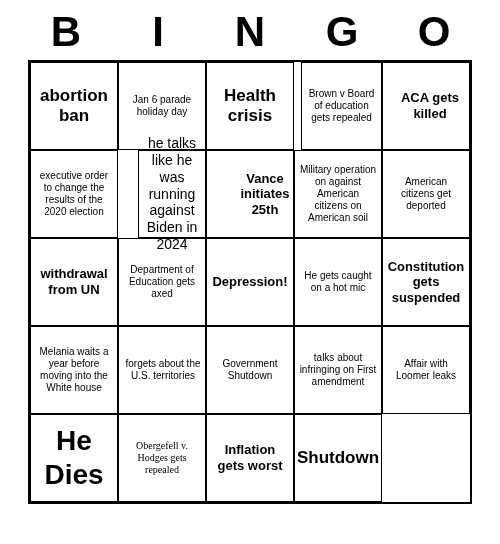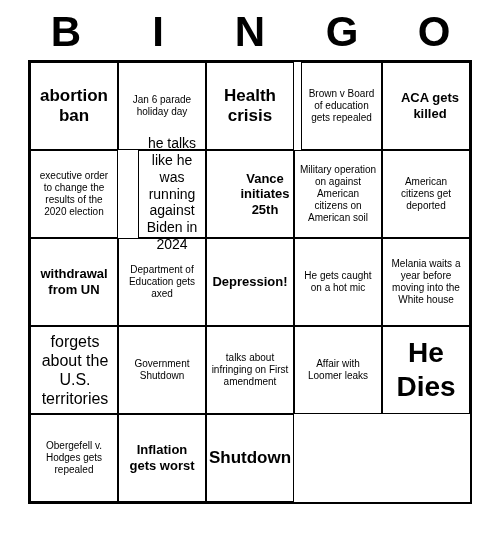--- a/index.html
+++ b/index.html
@@ -72,22 +72,23 @@
     <div class="bingo-cell" style="font-size: 13px; font-weight: bold; padding-left: 12px;">ACA gets killed</div>
     <div class="bingo-cell" style="font-size: 10px;">executive order to change the results of the 2020 election</div>
     <div class="bingo-cell" style="font-size: 14px; margin-left: 20px;">he talks like he was running against Biden in 2024</div>
     <div class="bingo-cell" style="font-size: 13px; font-weight: bold; padding-left: 34px;">Vance initiates 25th</div>
     <div class="bingo-cell" style="font-size: 10px;">Military operation on against American citizens on American soil</div>
     <div class="bingo-cell" style="font-size: 10px;">American citizens get deported</div>
     <div class="bingo-cell" style="font-size: 13px; font-weight: bold;">withdrawal from UN</div>
     <div class="bingo-cell" style="font-size: 10px;">Department of Education gets axed</div>
     <div class="bingo-cell" style="font-size: 13px; font-weight: bold;">Depression!</div>
     <div class="bingo-cell" style="font-size: 10px;">He gets caught on a hot mic</div>
+    <div class="bingo-cell" style="font-size: 13px; font-weight: bold;">Constitution gets suspended</div>
     <div class="bingo-cell" style="font-size: 10px;">Melania waits a year before moving into the White house</div>
-    <div class="bingo-cell" style="font-size: 16px; padding-left: 6px;">forgets about the U.S. territories</div>
+    <div class="bingo-cell" style="font-size: 10px; padding-left: 6px;">forgets about the U.S. territories</div>
     <div class="bingo-cell" style="font-size: 10px;">Government Shutdown</div>
     <div class="bingo-cell" style="font-size: 10px;">talks about infringing on First amendment</div>
     <div class="bingo-cell" style="font-size: 10px;">Affair with Loomer leaks</div>
     <div class="bingo-cell" style="font-size: 28px; font-weight: bold;">He Dies</div>
-    <div class="bingo-cell" style="font-size: 10px;">Obergefell v. Hodges gets repealed</div>
+    <div class="bingo-cell" style="font-size: 10px; font-family: Liberation Serif, serif;">Obergefell v. Hodges gets repealed</div>
     <div class="bingo-cell" style="font-size: 13px; font-weight: bold;">Inflation gets worst</div>
     <div class="bingo-cell" style="font-size: 17px; font-weight: bold;">Shutdown</div>
   </div>
 
 </body></html>

